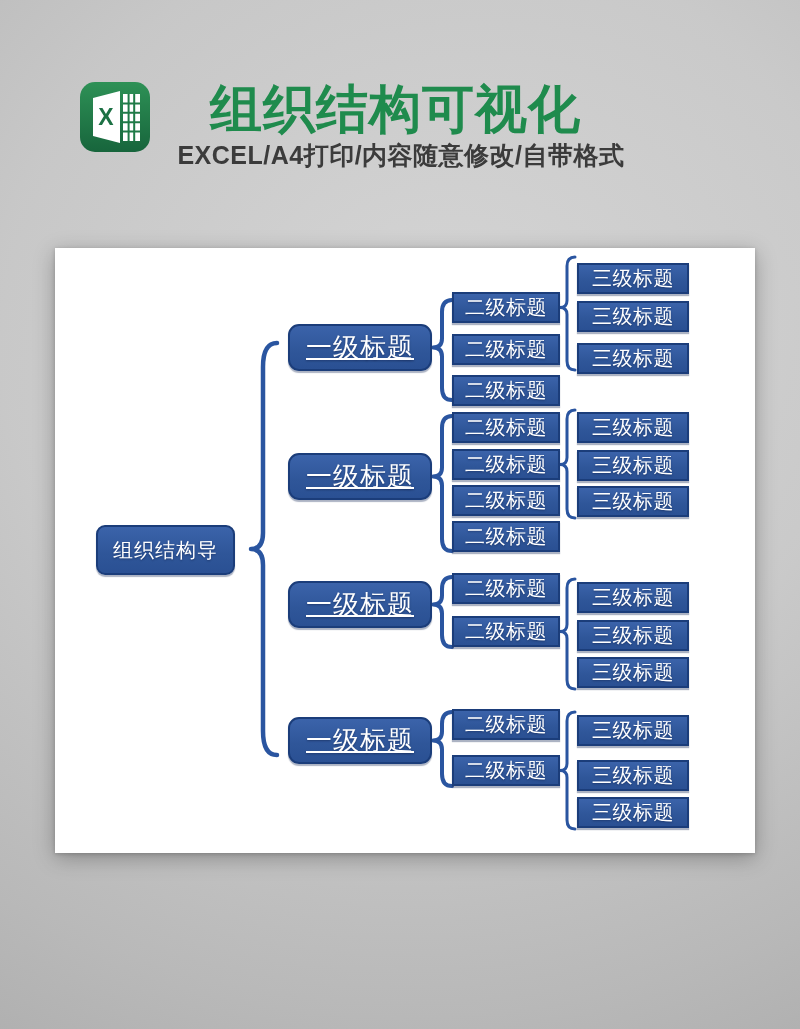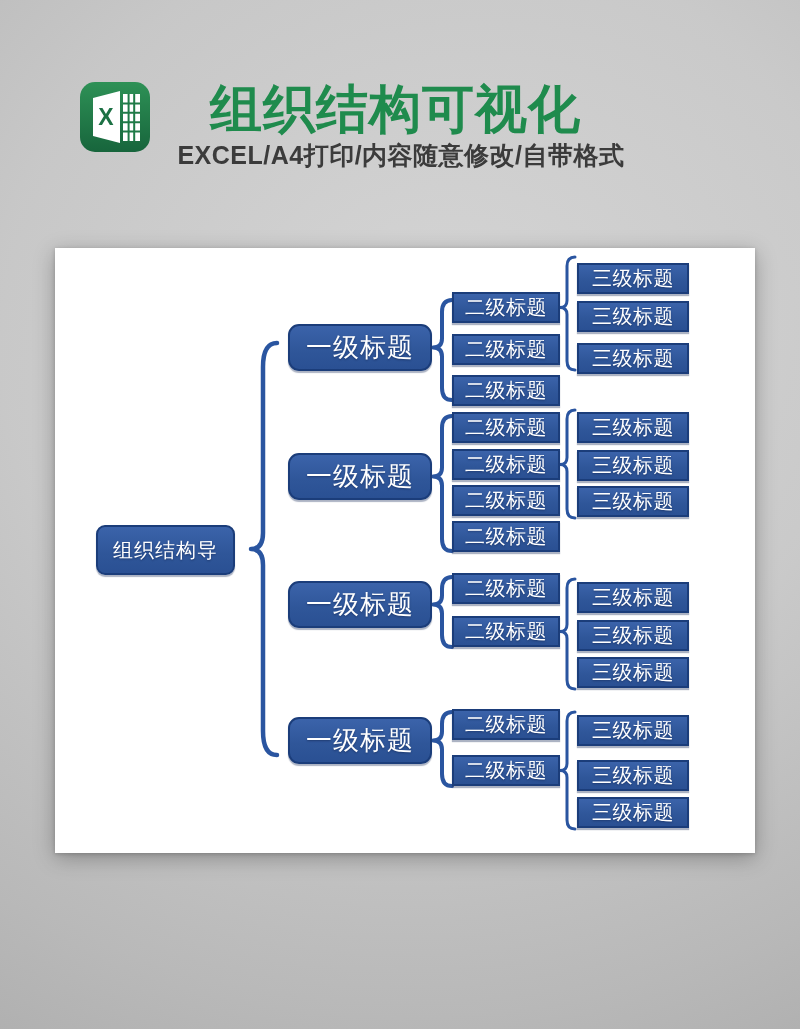--- a/index.html
+++ b/index.html
@@ -33,21 +33,21 @@
     position:absolute;box-sizing:border-box;
     display:flex;align-items:center;justify-content:center;
     color:var(--node-text,#ffffff);
     background:linear-gradient(180deg,#3b63aa 0%,var(--node-fill,#2f5699) 58%,#2a5093 100%);
     border:2px solid var(--node-border,#1b3d7a);
     box-shadow:0 2px 1px rgba(16,38,84,.35);
     text-shadow:0 1px 2px rgba(10,25,60,.45);
     white-space:nowrap;letter-spacing:1px;
   }
   .n-root{font-size:20px;border-radius:9px;}
-  .n1{font-size:26px;border-radius:11px;}
+  .n1{font-size:26px;border-radius:11px;text-decoration:underline;}
   .n2,.n3{font-size:20px;border-radius:0;letter-spacing:.5px;}
 </style>
 </head>
 <body>
 
 <div class="header">
   <svg class="excel-icon" width="70" height="70" viewBox="0 0 70 70">
     <defs>
       <linearGradient id="gi" x1="0" y1="0" x2="0" y2="1">
         <stop offset="0" stop-color="#2e9156"></stop>

